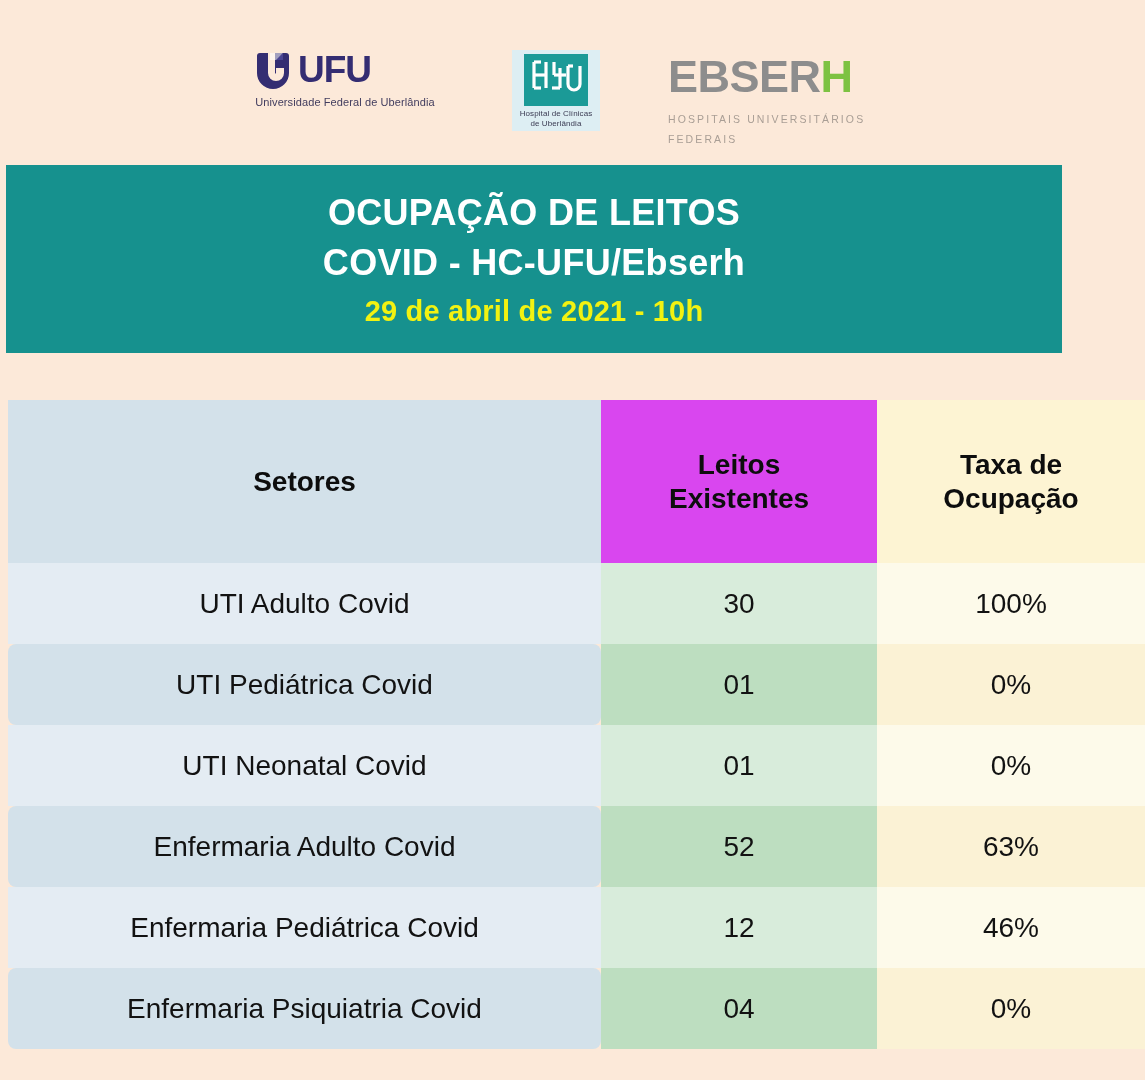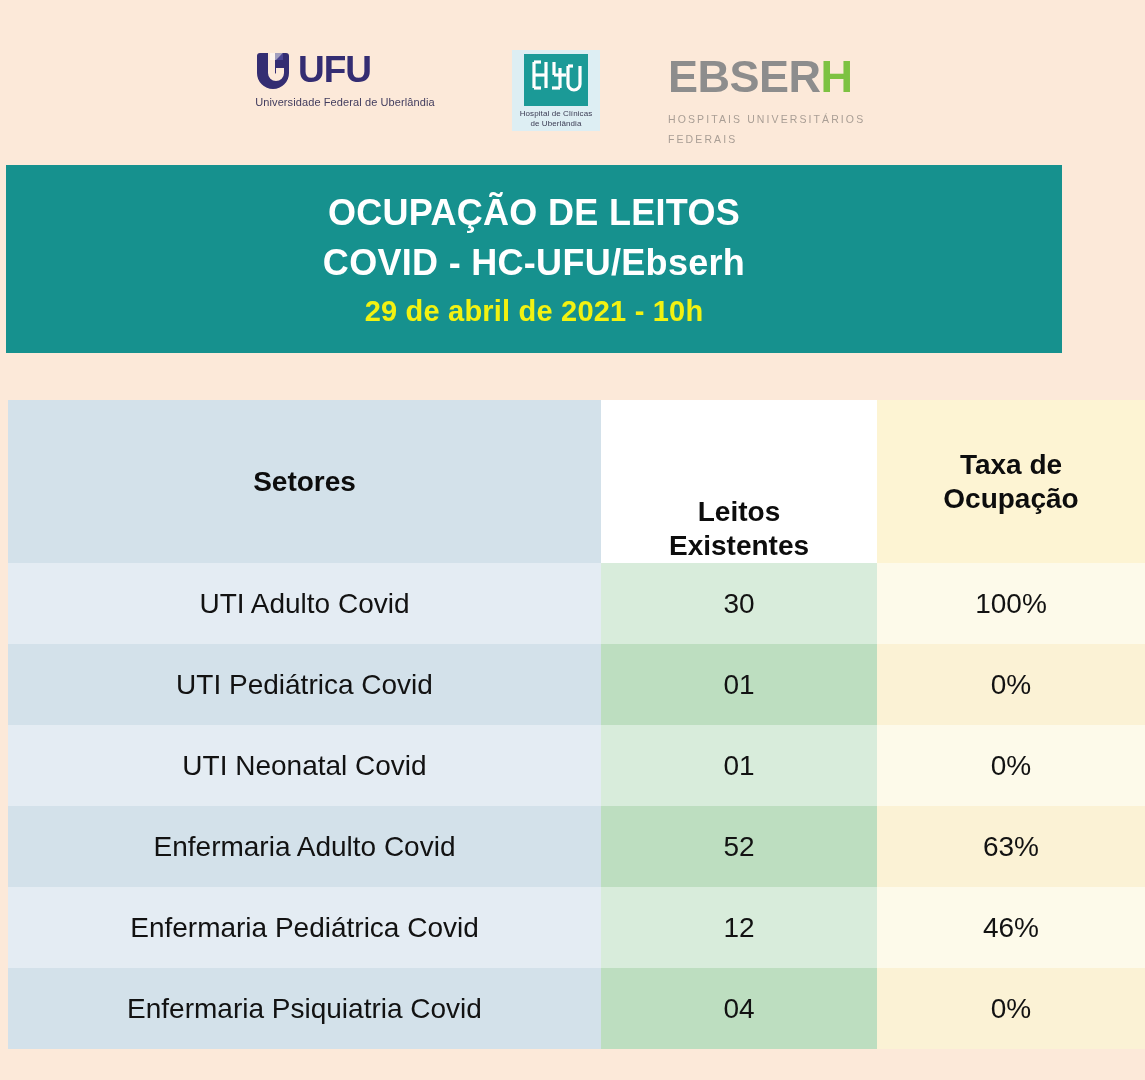--- a/index.html
+++ b/index.html
@@ -171,40 +171,40 @@
     align-items: center;
     justify-content: center;
     text-align: center;
     font-size: 28px;
     font-weight: bold;
     color: #0d0d0d;
     line-height: 34px;
     box-sizing: border-box;
   }
   .thead .c-setor  { background: #d3e1ea; }
-  .thead .c-leitos { background: #ffffff; align-items: flex-end; }
+  .thead .c-leitos { background: #d946ef; }
   .thead .c-taxa   { background: #fdf4d3; }
 
   .tbody .cell {
     height: 81px;
     display: flex;
     align-items: center;
     justify-content: center;
     text-align: center;
     font-size: 28px;
     color: #121212;
     line-height: 34px;
     box-sizing: border-box;
   }
   
   .tbody .trow.light .c-setor  { background: #e4ecf3; }
   .tbody .trow.light .c-leitos { background: #d8ecdb; }
   .tbody .trow.light .c-taxa   { background: #fdfaea; }
 
-  .tbody .trow.dark .c-setor  { background: #d3e1ea; }
+  .tbody .trow.dark .c-setor  { background: #d3e1ea; border-radius: 8px; }
   .tbody .trow.dark .c-leitos { background: #bddec0; }
   .tbody .trow.dark .c-taxa   { background: #fbf2d5; }
 </style>
 </head>
 <body>
 
 <div class="page">
 
   <div class="logo-strip">
 

